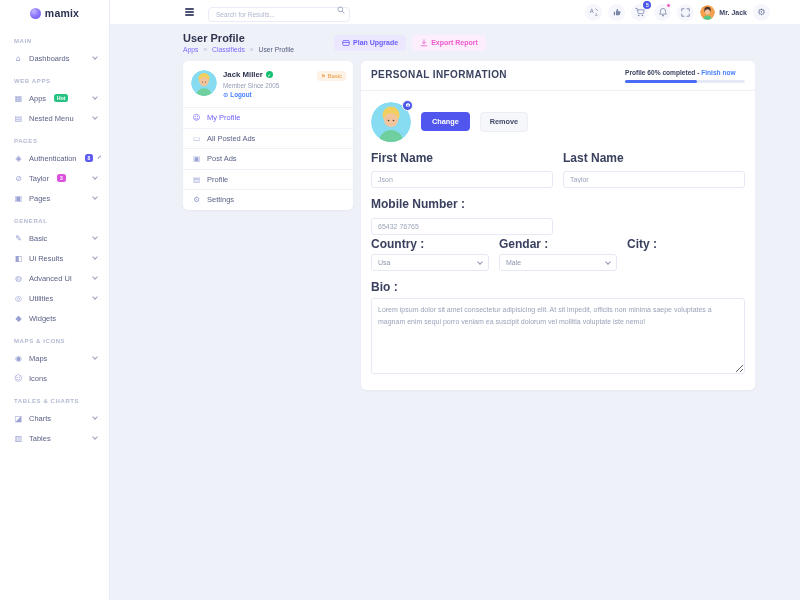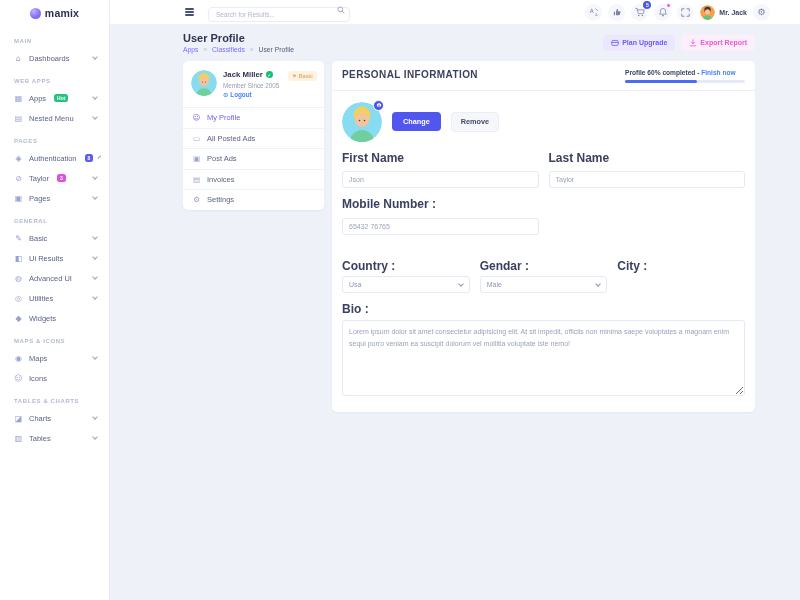--- a/index.html
+++ b/index.html
@@ -44,37 +44,37 @@
     background:#4a57e8; color:#fff; font-size:5px; font-weight:700; display:flex; align-items:center; justify-content:center; padding:0 1px; }
   .dot-badge { position:absolute; top:-1px; right:0; width:5px; height:5px; border-radius:50%; background:#f25dc3; border:1px solid #fff; }
   .user-chip { display:flex; align-items:center; gap:4px; cursor:pointer; }
   .user-avatar { width:15px; height:15px; border-radius:50%; overflow:hidden; }
   .user-avatar svg { display:block; }
   .user-name { font-size:7px; font-weight:700; color:#3d4464; }
   .gear-glyph { font-size:9px; color:#7a83a6; line-height:1; }
 
   
   .page { flex:1; padding:7px 45px 0 73px; }
-  .page-head { display:flex; justify-content:space-between; align-items:center;gap:40px; }
+  .page-head { display:flex; align-items:center;gap:40px; }
   .page-title { font-size:11px; margin:0; color:#2f3550; font-weight:700; }
   .breadcrumb { margin-top:2px; font-size:6.8px; }
   .crumb-link { color:#7b6cfb; cursor:pointer; }
   .crumb-sep { margin:0 3px; color:#b9bfd6; }
   .crumb-current { color:#555c7e; }
   .head-actions { display:flex; gap:6px; }
   .btn-soft { display:inline-flex; align-items:center; gap:3px; font-size:7px; font-weight:700;
     padding:4px 8px; border-radius:4px; border:none; cursor:pointer; }
   .btn-plan { background:#eae7fe; color:#6a5bfa; }
   .btn-export { background:#fceefb; color:#ee58cf; }
 
   .content-row { display:flex; gap:8px; margin-top:8px; align-items:flex-start; }
   .card { background:#fff; border-radius:5px; box-shadow:0 1px 2px rgba(40,50,90,.05); }
 
   
-  .left-card { width:141px; flex:none; }
+  .left-card { width:170px; flex:none; }
   .profile-top { position:relative; padding:9px 8px 7px; display:flex; gap:6px; }
   .p-avatar { width:26px; height:26px; border-radius:50%; overflow:hidden; flex:none; }
   .p-avatar svg, .img svg { display:block; }
   .p-name { font-size:7.8px; font-weight:700; color:#2f3550; display:flex; gap:3px; align-items:center; }
   .check { width:7px; height:7px; border-radius:50%; background:#13bf6e; color:#fff; font-size:5px;
     display:inline-flex; align-items:center; justify-content:center; flex:none; }
   .p-member { font-size:6.3px; color:#959cb5; margin-top:2.5px; }
   .p-logout { font-size:6.3px; color:#4680ff; margin-top:2.5px; display:flex; gap:2px; align-items:center; font-weight:700; cursor:pointer; }
   .basic-badge { position:absolute; right:7px; top:10px; background:#fdf2e3; color:#eda75f; font-size:5.3px;
     font-weight:700; padding:2px 4px; border-radius:3px; display:flex; gap:2px; align-items:center; }
@@ -97,21 +97,21 @@
   .card-body { padding:9px 10px 12px; }
   .avatar-row { display:flex; align-items:center; gap:10px; margin:2px 0 2px; }
   .big-avatar { position:relative; width:40px; height:40px; flex:none; }
   .big-avatar .img { width:40px; height:40px; border-radius:50%; overflow:hidden; }
   .cam-badge { position:absolute; top:-2px; right:-2px; width:11px; height:11px; border-radius:50%;
     background:#4a57e8; border:1.5px solid #fff; display:flex; align-items:center; justify-content:center; cursor:pointer; }
   .btn-change { background:#5157ee; color:#fff; font-size:7.3px; font-weight:700; padding:5px 11px; border-radius:4px; border:none; cursor:pointer; }
   .btn-remove { background:#f6f7fb; color:#434a68; font-size:7.3px; font-weight:700; padding:4.5px 9px;
     border-radius:4px; border:1px solid #eceef6; cursor:pointer; }
   .grid2 { display:grid; grid-template-columns:1fr 1fr; gap:10px; margin-top:9px; }
-  .grid3 { display:grid; grid-template-columns:1fr 1fr 1fr; gap:10px; margin-top:24px; }
+  .grid3 { display:grid; grid-template-columns:1fr 1fr 1fr; gap:10px; margin-top:2px; }
   .field label { display:block; font-size:12px; font-weight:700; color:#3a415f; margin-bottom:3.5px; }
   .field input { width:100%; height:17px; border:1px solid #e5e9f4; border-radius:3px; padding:0 6px;
     font-size:7px; color:#9ba3ba; outline:none; background:#fff; }
   .field input::placeholder { color:#c6ccde; }
   .select { height:17px; border:1px solid #e5e9f4; border-radius:3px; padding:0 6px; font-size:7px;
     color:#8f97b0; display:flex; align-items:center; justify-content:space-between; background:#fff; cursor:pointer; }
   .sel-chev { width:4px; height:4px; border-right:1.2px solid #8f97b0; border-bottom:1.2px solid #8f97b0;
     transform:rotate(45deg); margin-top:-2px; flex:none; }
   .bio-wrap { margin-top:9px; }
   .bio-wrap textarea { width:100%; height:76px; border:1px solid #e5e9f4; border-radius:3px; padding:5px 6px;
@@ -364,21 +364,21 @@
             <li>
               <span class="m-icon glyph">▭</span>
               <span>All Posted Ads</span>
             </li>
             <li>
               <span class="m-icon glyph">▣</span>
               <span>Post Ads</span>
             </li>
             <li>
               <span class="m-icon glyph">▤</span>
-              <span>Invoices</span>
+              <span>Profile</span>
             </li>
             <li>
               <span class="m-icon glyph">⚙</span>
               <span>Settings</span>
             </li>
           </ul>
         </div>
 
         <div class="card right-card">
           <div class="card-head">

